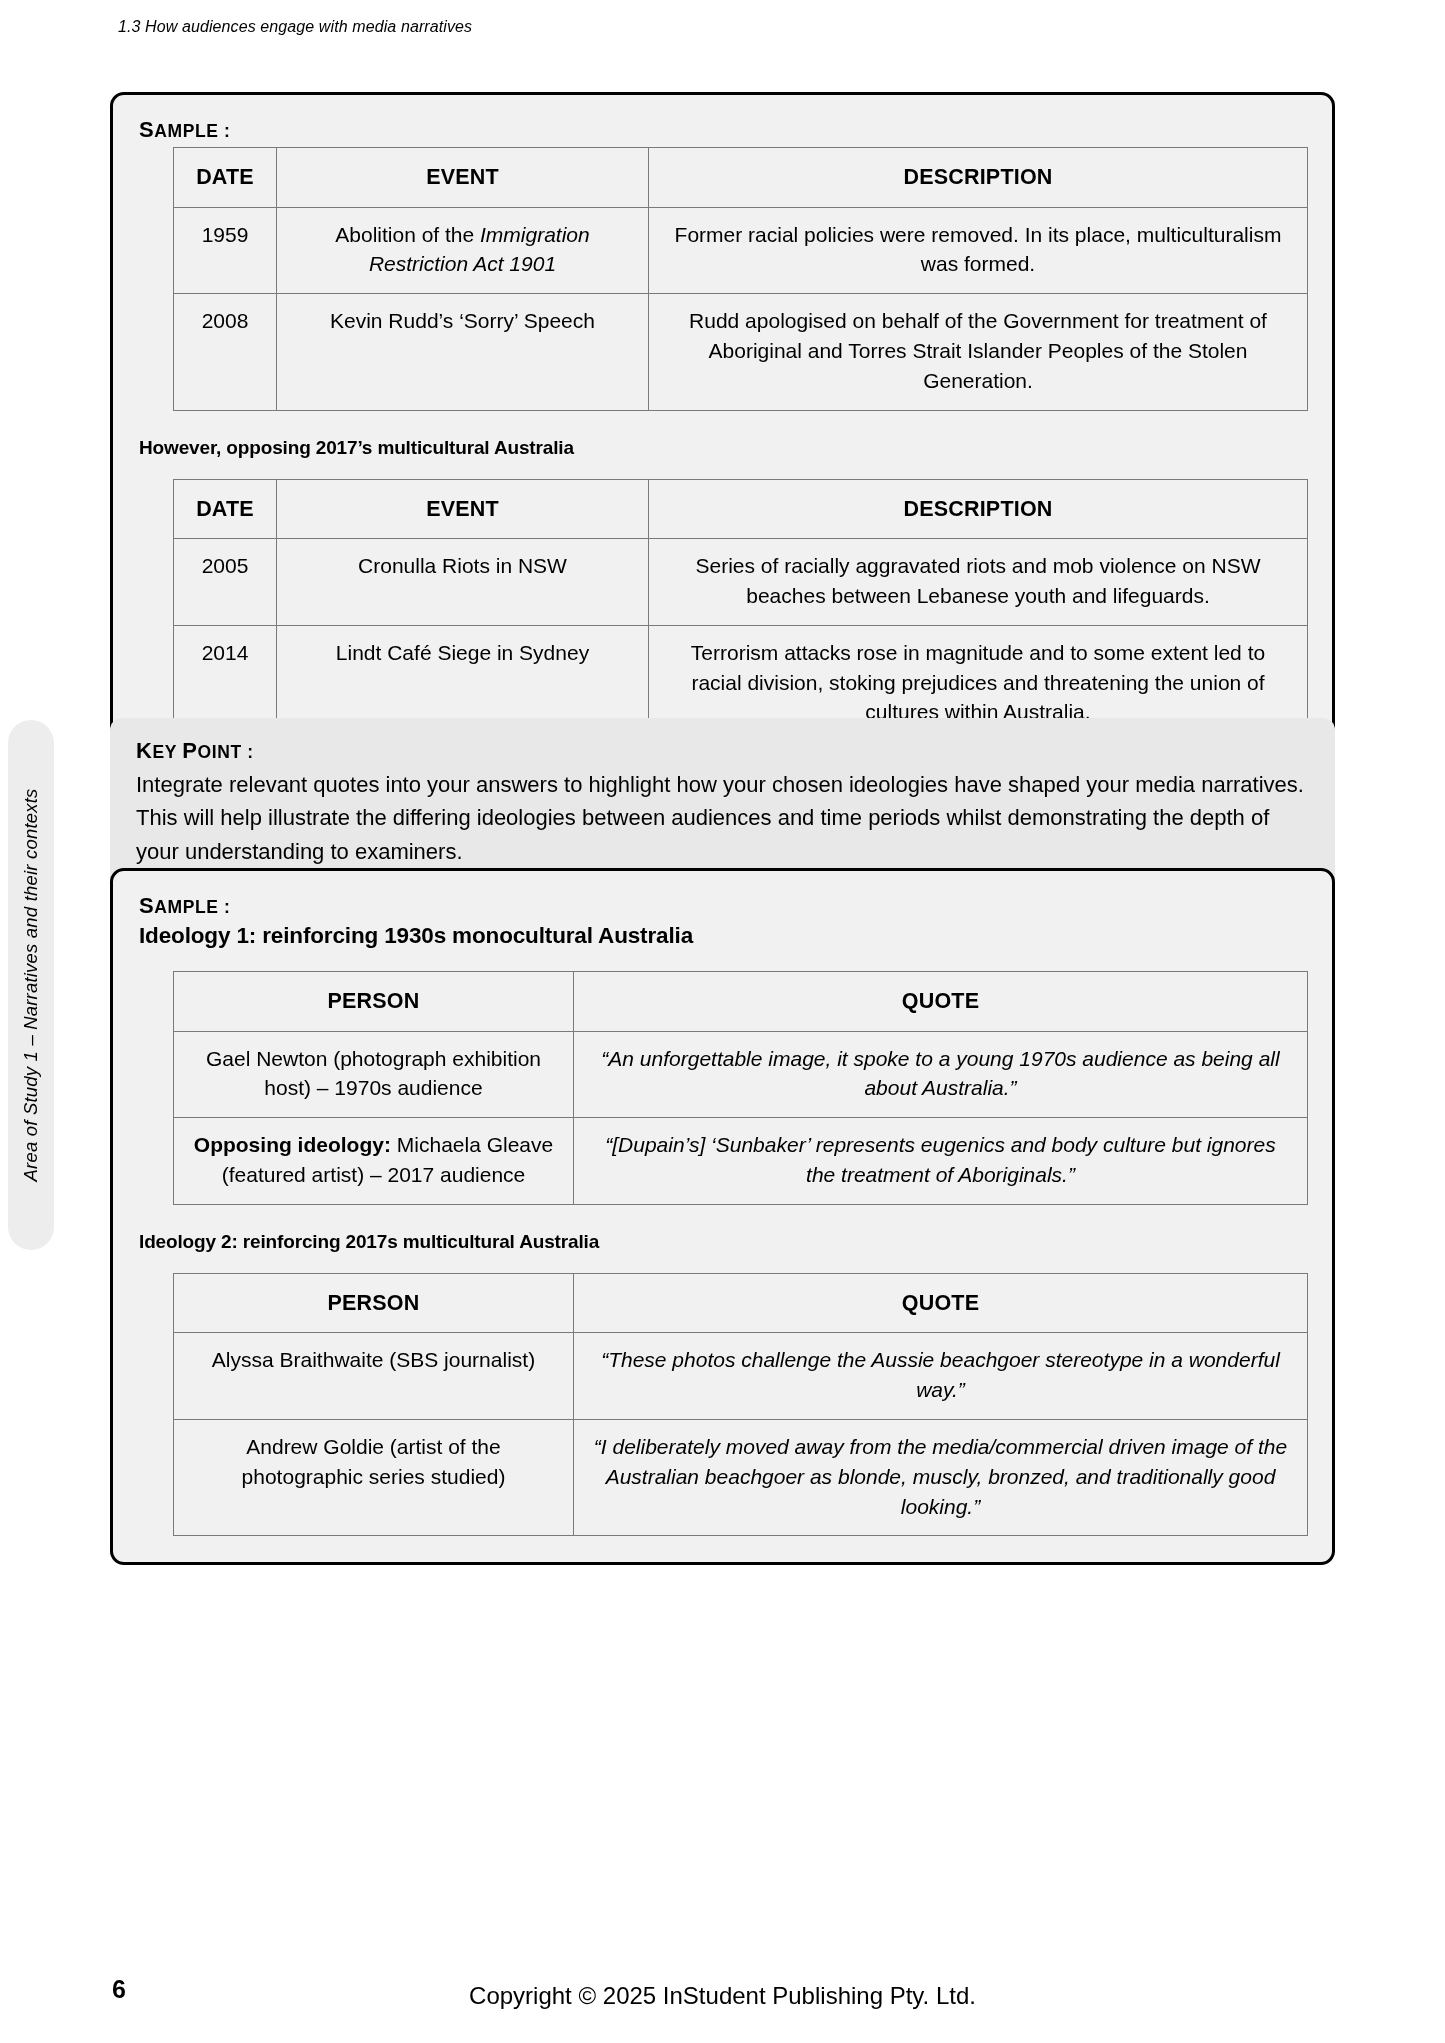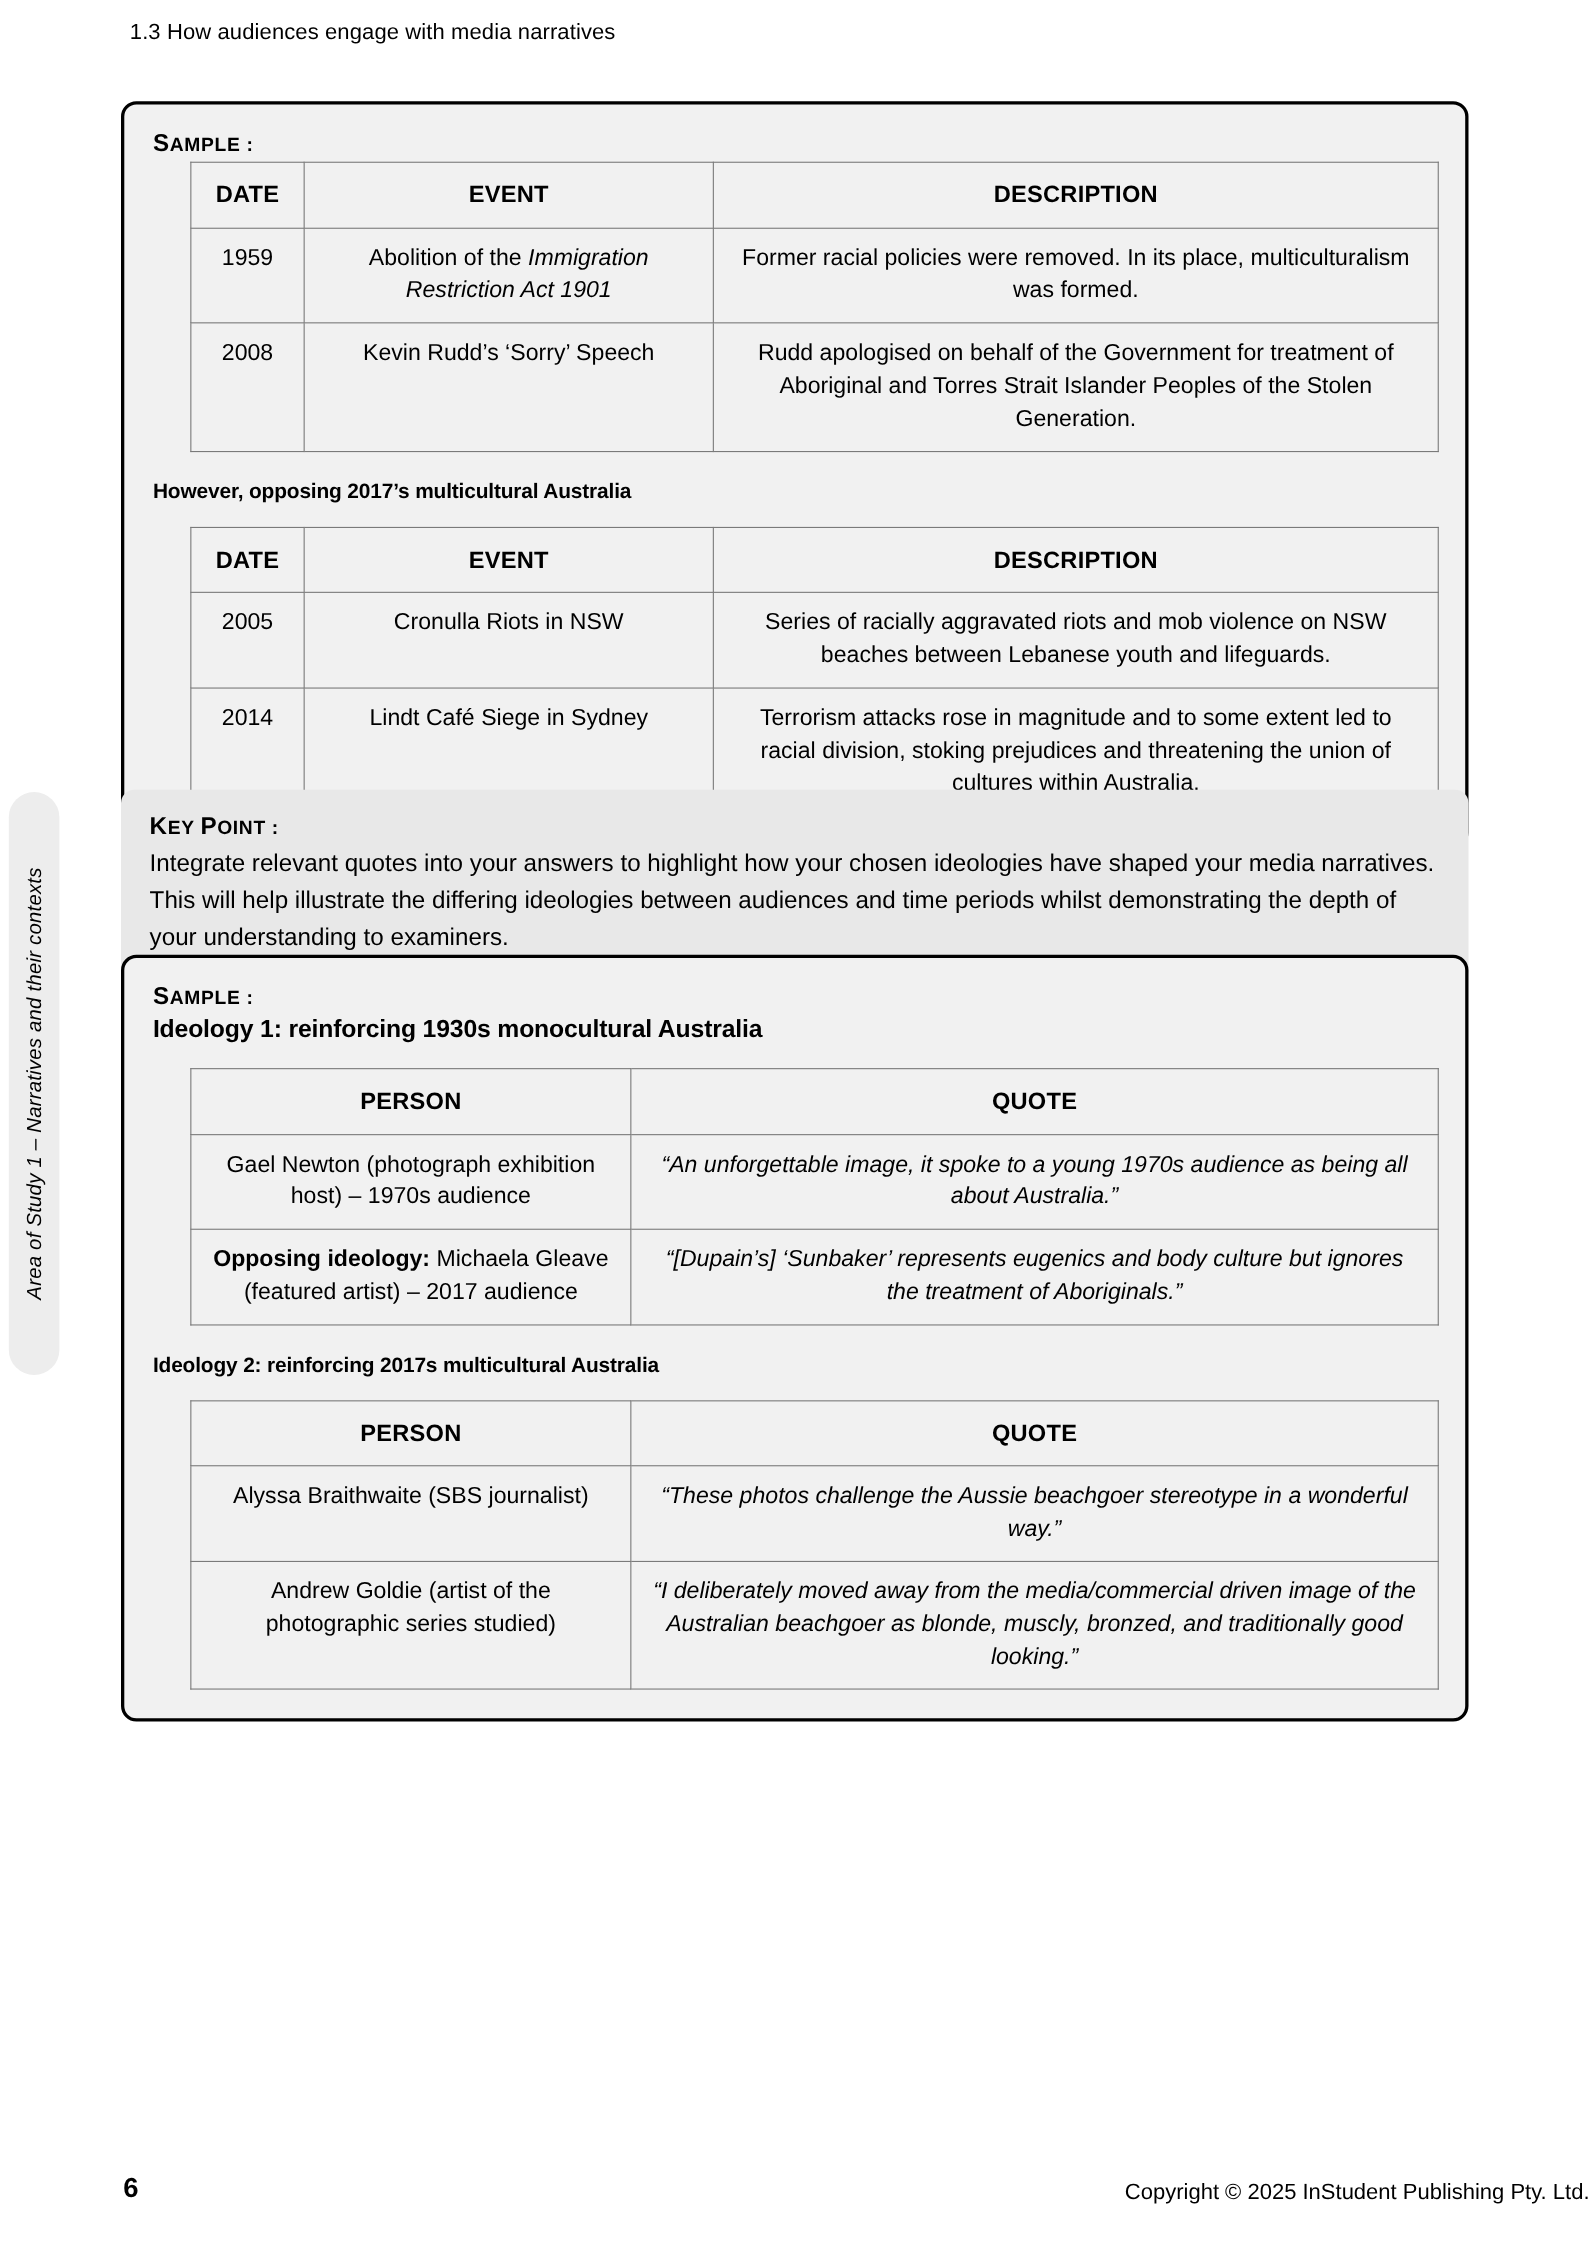--- a/index.html
+++ b/index.html
@@ -12,21 +12,22 @@
     color: #000000;
     position: relative;
     overflow: hidden;
   }
 
   
   .running-head {
     position: absolute;
     left: 118px;
     top: 18px;
-    font-size: 20px;
+    font-size: 16px;
+    font-style: italic;
     letter-spacing: 0.1px;
     color: #000;
   }
 
   
   .side-tab {
     position: absolute;
     left: 8px;
     top: 720px;
     width: 46px;
@@ -147,22 +148,22 @@
     left: 112px;
     top: 1975px;
     font-size: 25px;
     font-weight: bold;
   }
   .footer-copyright {
     position: absolute;
     left: 0;
     top: 1982px;
     width: 1445px;
-    text-align: right;
-    font-size: 20px;
+    text-align: center;
+    font-size: 24px;
   }
 </style>
 </head>
 <body>
 
 <div class="running-head">1.3 How audiences engage with media narratives</div>
 
 <div class="side-tab">
   <div class="side-tab-label">Area of Study 1 – Narratives and their contexts</div>
 </div>

